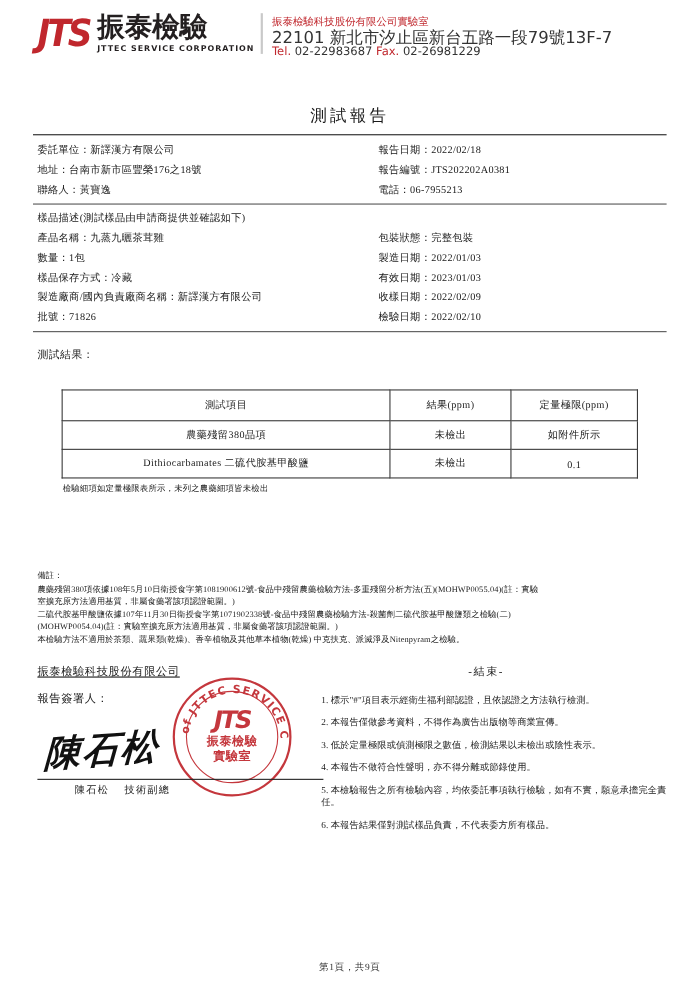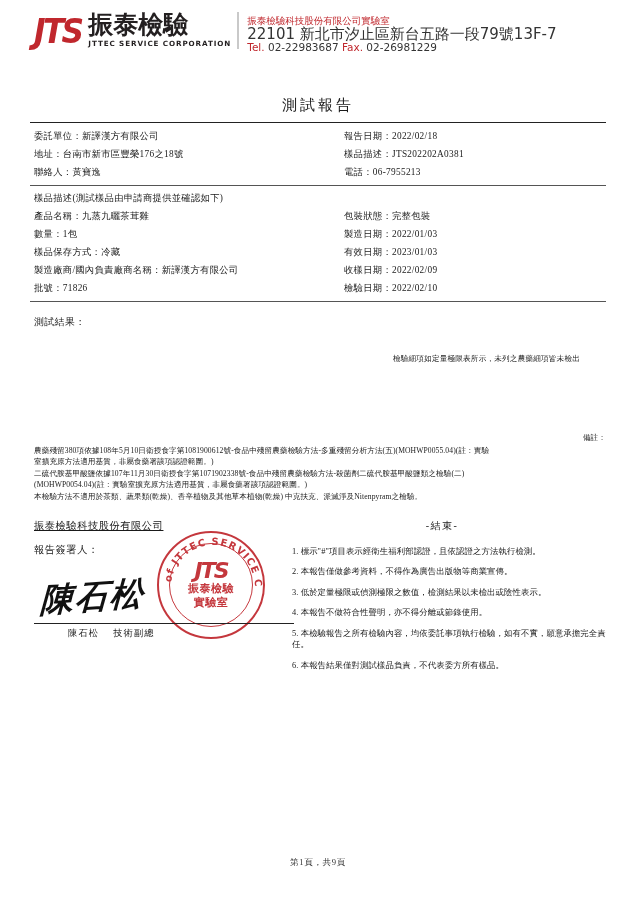--- a/index.html
+++ b/index.html
@@ -155,32 +155,31 @@
   .col-lim  { width: 22%; }
   .mono-name {
     font-family: "Liberation Serif", serif;
     letter-spacing: 0.6px;
   }
   .tbl-note {
     font-size: 7.6px;
     letter-spacing: 0.2px;
     margin-top: 4px;
     padding-left: 1px;
-    text-align: right;
   }
 
   
   .remarks {
     margin-top: 68px;
     padding-left: 4px;
     font-size: 7.6px;
     line-height: 11.6px;
     letter-spacing: 0.1px;
   }
-  .remarks .r-title { margin-bottom: 1px; text-align: right; }
+  .remarks .r-title { margin-bottom: 1px; }
   .remarks p { margin: 0; }
 
   
   .bottom {
     display: flex;
     margin-top: 16px;
   }
   .bottom-left {
     width: 252px;
     position: relative;
@@ -327,21 +326,21 @@
     letter-spacing: 0.6px;
     margin-top: 4px;
   }
   ol.notes li.big .cont { padding-left: 14px; display: block; }
 
   
   .page-footer {
     position: absolute;
     left: 0;
     right: 0;
-    bottom: 31px;
+    bottom: 14px;
     text-align: center;
     font-size: 8.6px;
     letter-spacing: 0.6px;
     color: #333;
   }
 </style>
 </head>
 <body>
 
 <div class="page">
@@ -366,21 +365,21 @@
     </div>
   </div>
 
   <div class="doc-title">測試報告</div>
   <div class="rule-thick"></div>
 
   <div class="info-grid">
     <div class="cell"><span>委託單位：</span><span>新譯漢方有限公司</span></div>
     <div class="cell"><span>報告日期：</span><span>2022/02/18</span></div>
     <div class="cell"><span>地址：</span><span>台南市新市區豐榮176之18號</span></div>
-    <div class="cell"><span>樣品描述：</span><span>JTS202202A0381</span></div>
+    <div class="cell"><span>報告編號：</span><span>JTS202202A0381</span></div>
     <div class="cell"><span>聯絡人：</span><span>黃寶逸</span></div>
     <div class="cell"><span>電話：</span><span>06-7955213</span></div>
   </div>
 
   <div class="rule-thin"></div>
 
   <div class="sample-head">樣品描述(測試樣品由申請商提供並確認如下)</div>
   <div class="info-grid">
     <div class="cell"><span>產品名稱：</span><span>九蒸九曬茶茸雞</span></div>
     <div class="cell"><span>包裝狀態：</span><span>完整包裝</span></div>
@@ -392,20 +391,41 @@
     <div class="cell"><span>收樣日期：</span><span>2022/02/09</span></div>
     <div class="cell"><span>批號：</span><span>71826</span></div>
     <div class="cell"><span>檢驗日期：</span><span>2022/02/10</span></div>
   </div>
 
   <div class="rule-thin"></div>
 
   <div class="results-label">測試結果：</div>
 
   <div class="tbl-wrap">
+    <table class="results">
+      <thead>
+        <tr>
+          <th class="col-item">測試項目</th>
+          <th class="col-res">結果(ppm)</th>
+          <th class="col-lim">定量極限(ppm)</th>
+        </tr>
+      </thead>
+      <tbody>
+        <tr>
+          <td>農藥殘留380品項</td>
+          <td>未檢出</td>
+          <td>如附件所示</td>
+        </tr>
+        <tr>
+          <td class="mono-name">Dithiocarbamates 二硫代胺基甲酸鹽</td>
+          <td>未檢出</td>
+          <td>0.1</td>
+        </tr>
+      </tbody>
+    </table>
     <div class="tbl-note">檢驗細項如定量極限表所示，未列之農藥細項皆未檢出</div>
   </div>
 
   <div class="remarks">
     <p class="r-title">備註：</p>
     <p>農藥殘留380項依據108年5月10日衛授食字第1081900612號-食品中殘留農藥檢驗方法-多重殘留分析方法(五)(MOHWP0055.04)(註：實驗</p>
     <p>室擴充原方法適用基質，非屬食藥署該項認證範圍。)</p>
     <p>二硫代胺基甲酸鹽依據107年11月30日衛授食字第1071902338號-食品中殘留農藥檢驗方法-殺菌劑二硫代胺基甲酸鹽類之檢驗(二)</p>
     <p>(MOHWP0054.04)(註：實驗室擴充原方法適用基質，非屬食藥署該項認證範圍。)</p>
     <p>本檢驗方法不適用於茶類、蔬果類(乾燥)、香辛植物及其他草本植物(乾燥) 中克扶克、派滅淨及Nitenpyram之檢驗。</p>

